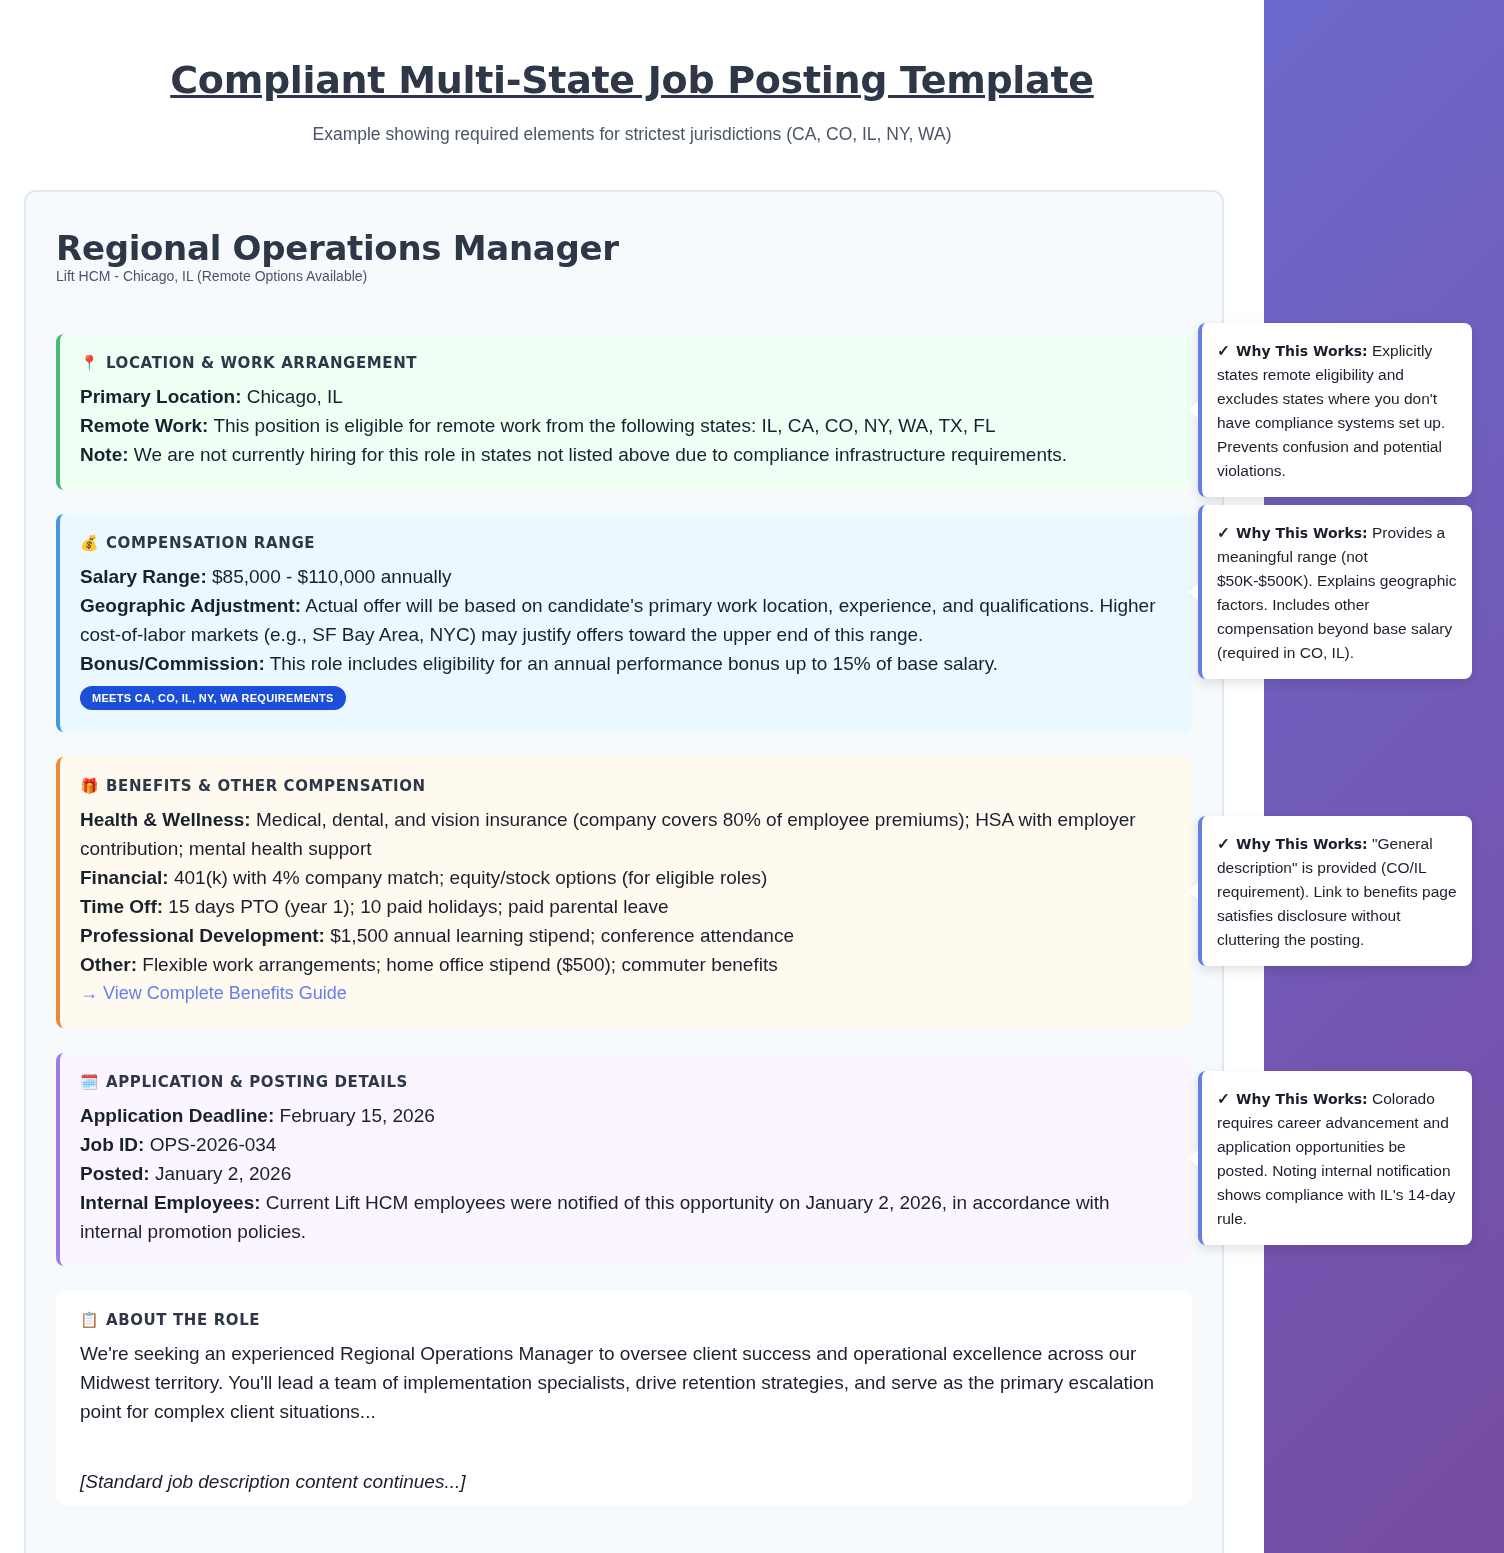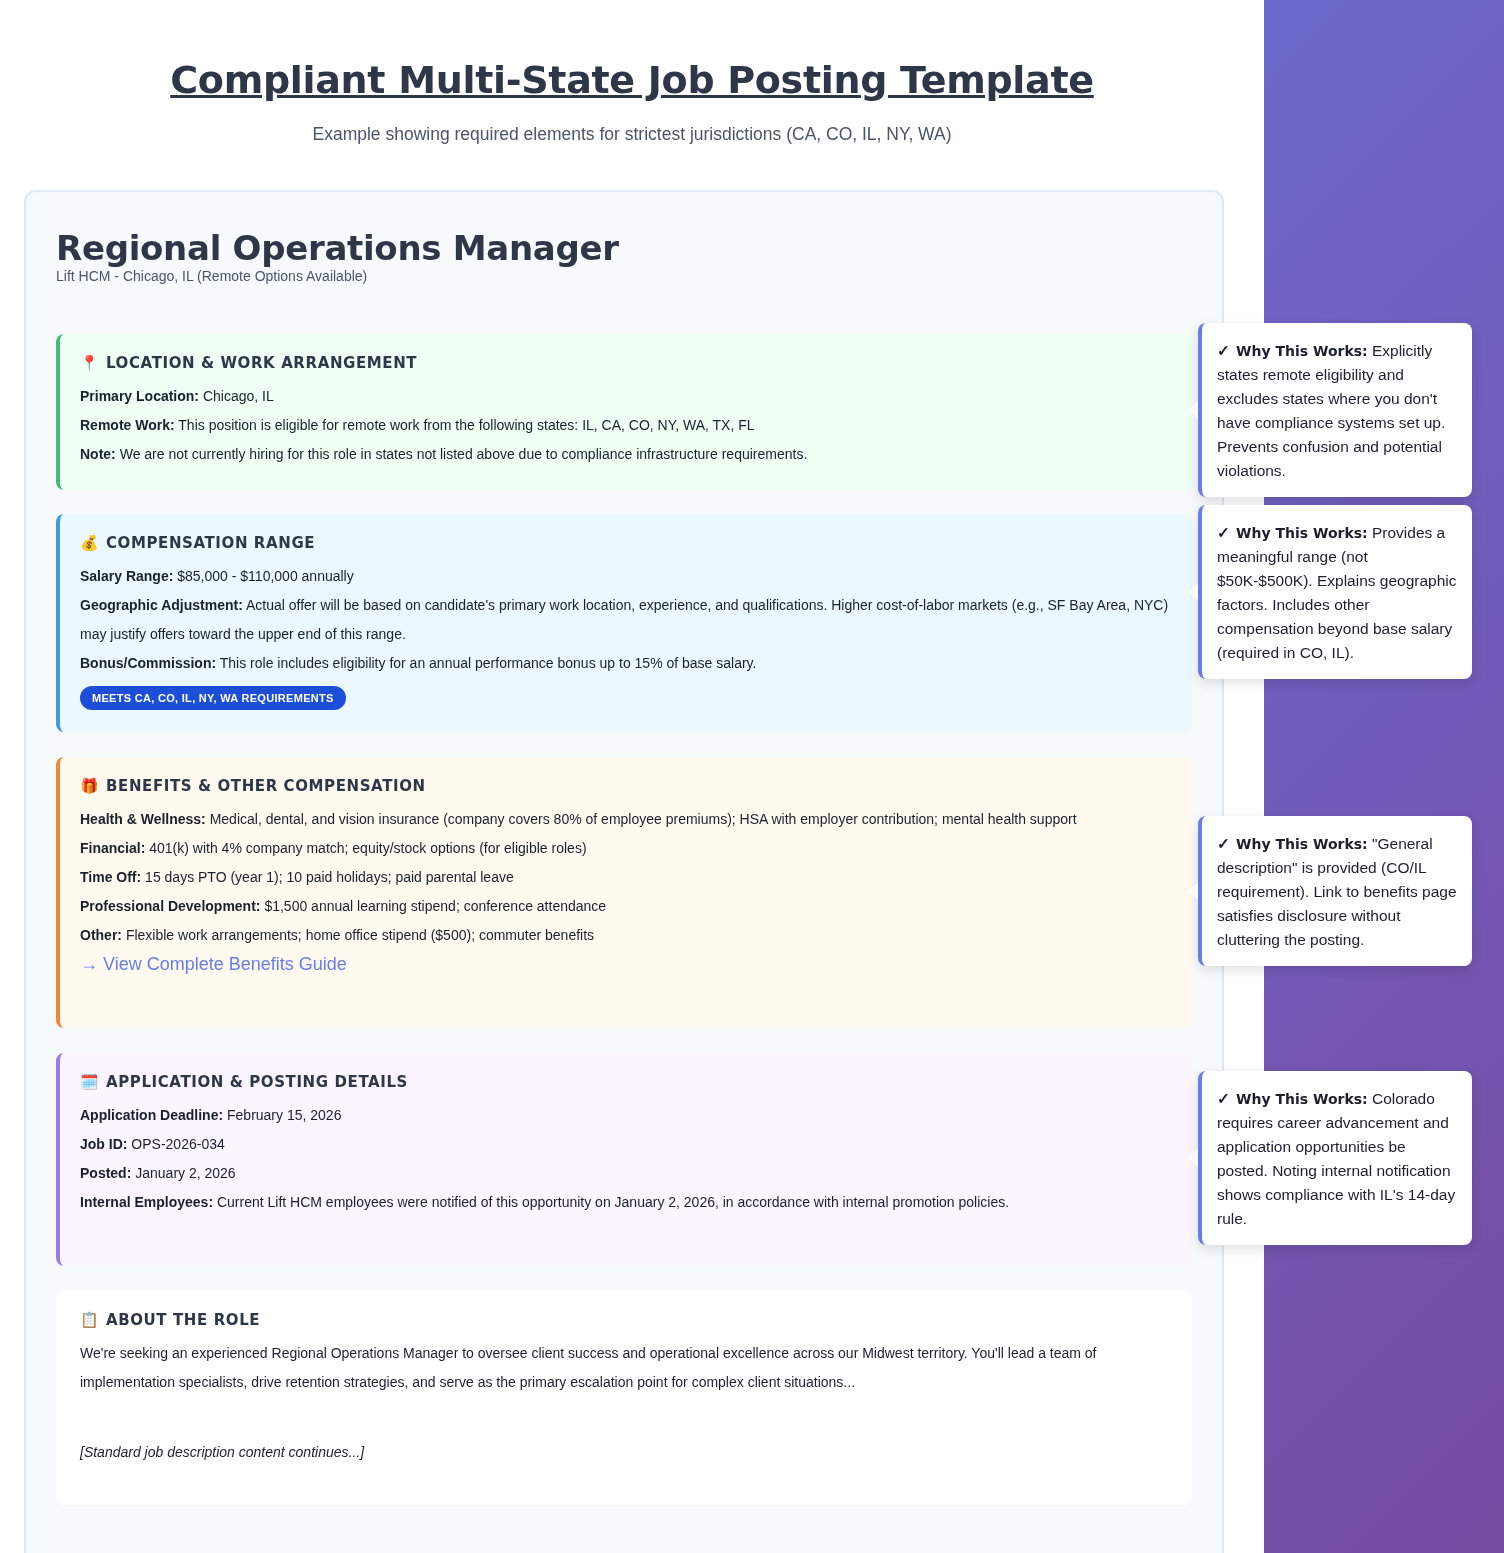--- a/index.html
+++ b/index.html
@@ -53,21 +53,21 @@
     font-family: "Liberation Sans", sans-serif;
   }
   .sec-head {
     display: flex; align-items: center; gap: 8px;
     font-family: "DejaVu Sans", sans-serif;
     font-weight: 700; font-size: 15px; letter-spacing: 0.6px;
     color: #2d3748; text-transform: uppercase;
     margin-bottom: 10px;
   }
   .sec-icon { font-size: 15px; width: 18px; display: inline-block; text-align: center; }
-  .line { font-size: 14px; line-height: 29px; color: #1a202c; }
+  .line { font-size: 19px; line-height: 29px; color: #1a202c; }
   .line b { font-weight: 700; color: #1a202c; }
   .link { color: #667eea; font-size: 18px; line-height: 29px; text-decoration: none; display: inline-block; }
   .badge {
     display: inline-block; margin-top: 8px;
     background: #1d4ed8; color: #fff;
     font-size: 11px; font-weight: 700;
     padding: 6px 12px; border-radius: 14px;
     letter-spacing: 0.3px; text-transform: uppercase;
   }
   .s-loc { top: 142px; height: 156px; background: #f0fff4; border-left-color: #48bb78; }

